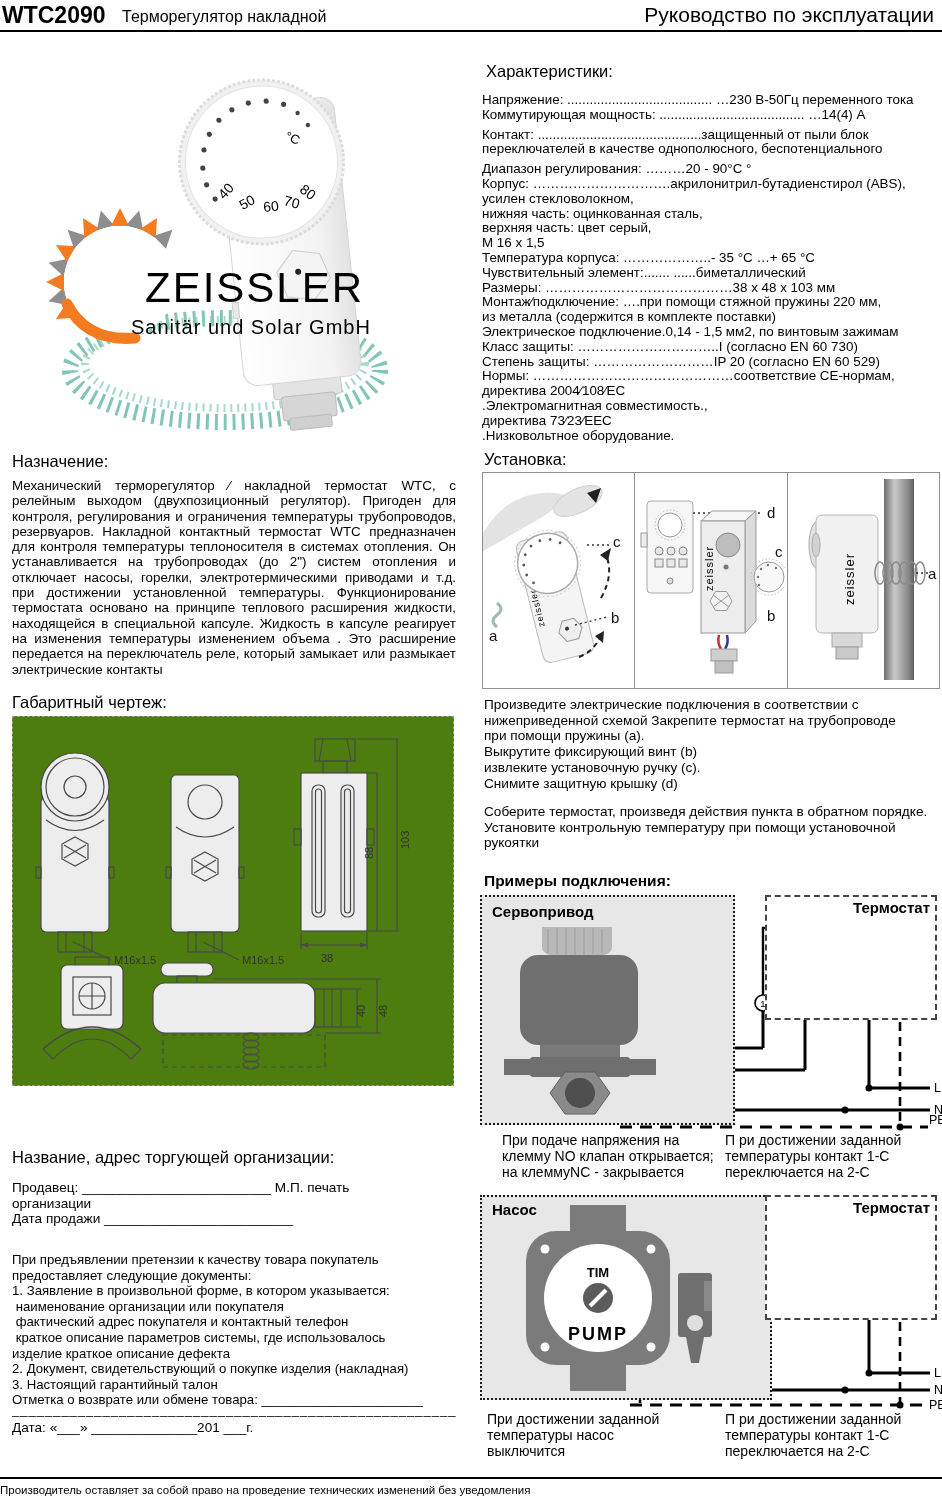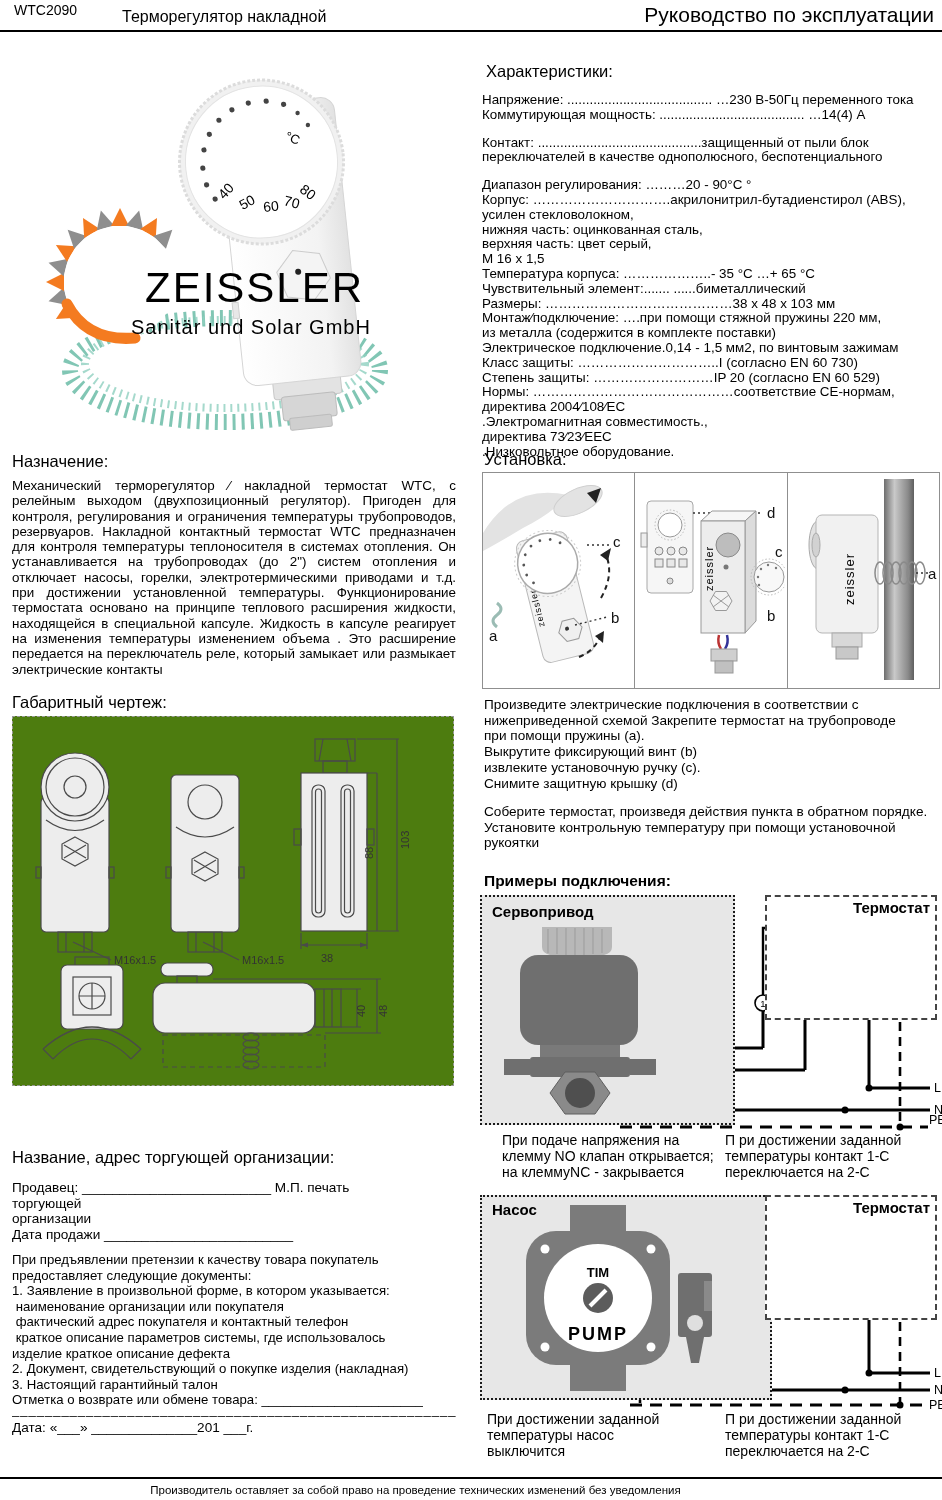--- a/index.html
+++ b/index.html
@@ -1,21 +1,21 @@
 <!DOCTYPE html>
 <html><head>
 <meta charset="utf-8">
 <style>
   body{margin:0;background:#fff}
   .page{position:relative;width:942px;height:1500px;background:#fff;overflow:hidden;
         font-family:"Liberation Sans",sans-serif;color:#000}
   .abs{position:absolute}
   .h1{font-weight:normal;font-size:16.5px}
   .spec{font-size:13.4px;line-height:14.8px}
-  .gap{margin-top:13px}
+  .gap{margin-top:5px}
   .par{font-size:13.4px;line-height:15.3px;text-align:justify}
   .line{font-size:13.6px;line-height:15.6px}
   .claims{font-size:13.2px;line-height:15.6px;white-space:pre-wrap}
   .rule{position:absolute;left:0;width:942px;border-top:2.5px solid #000}
   .panels{display:flex;border:1px solid #8f8f8f;background:#fff}
   .panel{flex:1;border-right:1px solid #8f8f8f;position:relative}
   .panel:last-child{border-right:none}
   .graybox{position:absolute;background:#e7e7e7;border:2px dotted #1a1a1a;box-sizing:border-box}
   .thermbox{position:absolute;background:#fff;border:2px dashed #444;box-sizing:border-box}
   .boxlabel{position:absolute;font-weight:bold;font-size:15px}
@@ -38,21 +38,21 @@
   .tdash{fill:none;stroke:#4a4a4a;stroke-width:1.2;stroke-dasharray:5 4}
   .dtxt{font-size:11px;fill:#333}
   .dotl{stroke:#333;stroke-width:1.4;stroke-dasharray:2 3;fill:none}
   .plabel{font-size:15px;fill:#111}
 </style>
 </head>
 <body>
 
 <div class="page">
 
-  <div class="abs" style="left:14px;top:2px;font-size:14px;font-weight:normal">WTC2090</div>
+  <div class="abs" style="left:2px;top:2px;font-size:23px;font-weight:bold">WTC2090</div>
   <div class="abs" style="left:122px;top:8px;font-size:16px">Терморегулятор накладной</div>
   <div class="abs" style="right:8px;top:3px;font-size:21px">Руководство по эксплуатации</div>
   <div class="rule" style="top:30px"></div>
 
   <svg class="abs" style="left:15px;top:42px" width="435" height="398" viewBox="0 0 435 398">
     <g>
       <ellipse cx="210" cy="328" rx="155" ry="52" fill="none" stroke="#57b39b" stroke-width="16" stroke-dasharray="3 6" opacity="0.75"></ellipse>
       <ellipse cx="210" cy="322" rx="140" ry="44" fill="none" stroke="#8fd0bf" stroke-width="8" stroke-dasharray="2 5" opacity="0.8"></ellipse>
     </g>
     <defs>
@@ -196,21 +196,20 @@
         <text transform="translate(352,300) rotate(-90)" class="dtxt">40</text>
         <path d="M200,262 H368 M312,316 H368 M364,262 V316" class="tnf"></path>
         <text transform="translate(374,300) rotate(-90)" class="dtxt">48</text>
       </g>
     </svg>
   </div>
 
   <div class="abs h1" style="left:12px;top:1148px">Название, адрес торгующей организации:</div>
   <div class="abs" style="left:12px;top:1180px;width:444px">
     <div class="line">Продавец: _________________________ М.П. печать</div>
-    <div class="line">торгующей</div>
     <div class="line">организации</div>
     <div class="line">Дата продажи _________________________</div>
   </div>
   <div class="abs" style="left:12px;top:1252px;width:446px">
     <div class="claims">При предъявлении претензии к качеству товара покупатель</div>
     <div class="claims">предоставляет следующие документы:</div>
     <div class="claims">1. Заявление в произвольной форме, в котором указывается:</div>
     <div class="claims"> наименование организации или покупателя</div>
     <div class="claims"> фактический адрес покупателя и контактный телефон</div>
     <div class="claims"> краткое описание параметров системы, где использовалось</div>
@@ -516,15 +515,15 @@
       </g>
       <text x="454" y="182" class="lbl">L</text>
       <text x="454" y="199" class="lbl">N</text>
       <text x="449" y="214" class="lbl">PE</text>
     </svg>
   </div>
   <div class="caption" style="left:487px;top:1412px;width:200px">При достижении заданной температуры насос выключится</div>
   <div class="caption" style="left:725px;top:1412px;width:215px">П ри достижении заданной температуры контакт 1-С переключается на 2-С</div>
 
   <div class="rule" style="top:1477px"></div>
-  <div class="abs" style="left:0;top:1484px;width:831px;text-align:center;font-size:11.5px">Производитель оставляет за собой право на проведение технических изменений без  уведомления</div>
+  <div class="abs" style="left:0;top:1484px;width:831px;text-align:left;font-size:11.5px">Производитель оставляет за собой право на проведение технических изменений без  уведомления</div>
 
 </div>
 
 </body></html>

